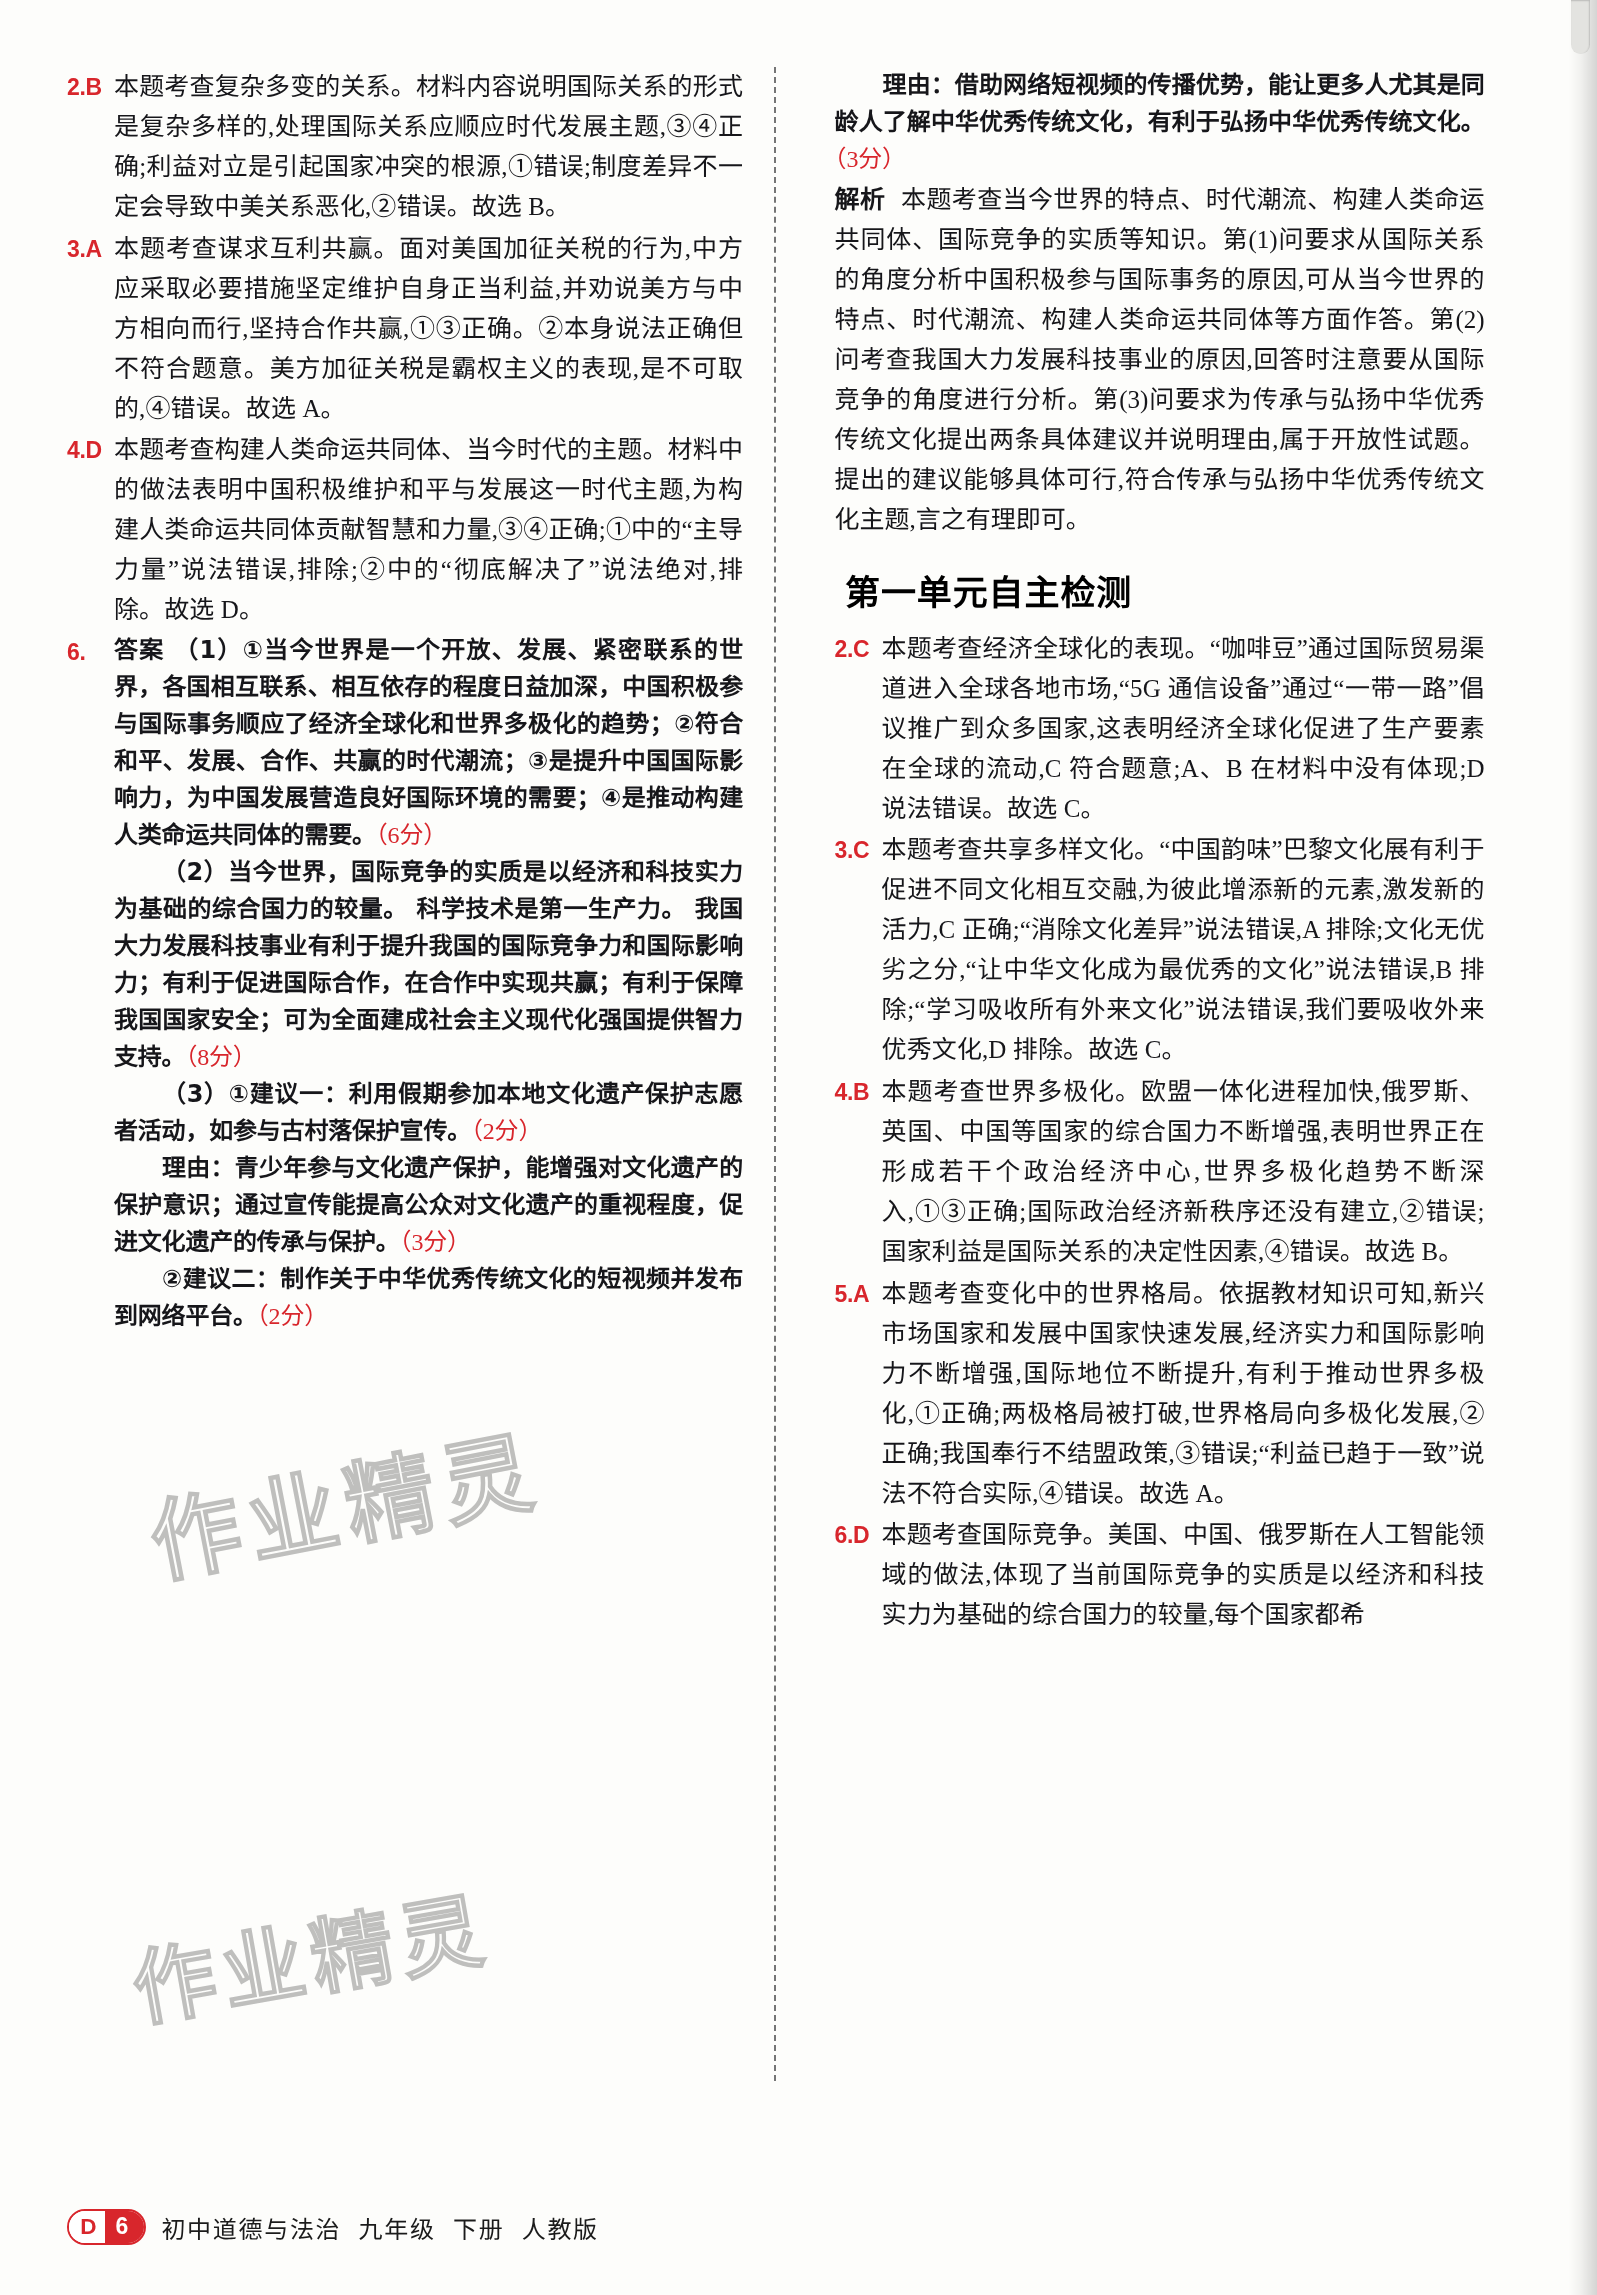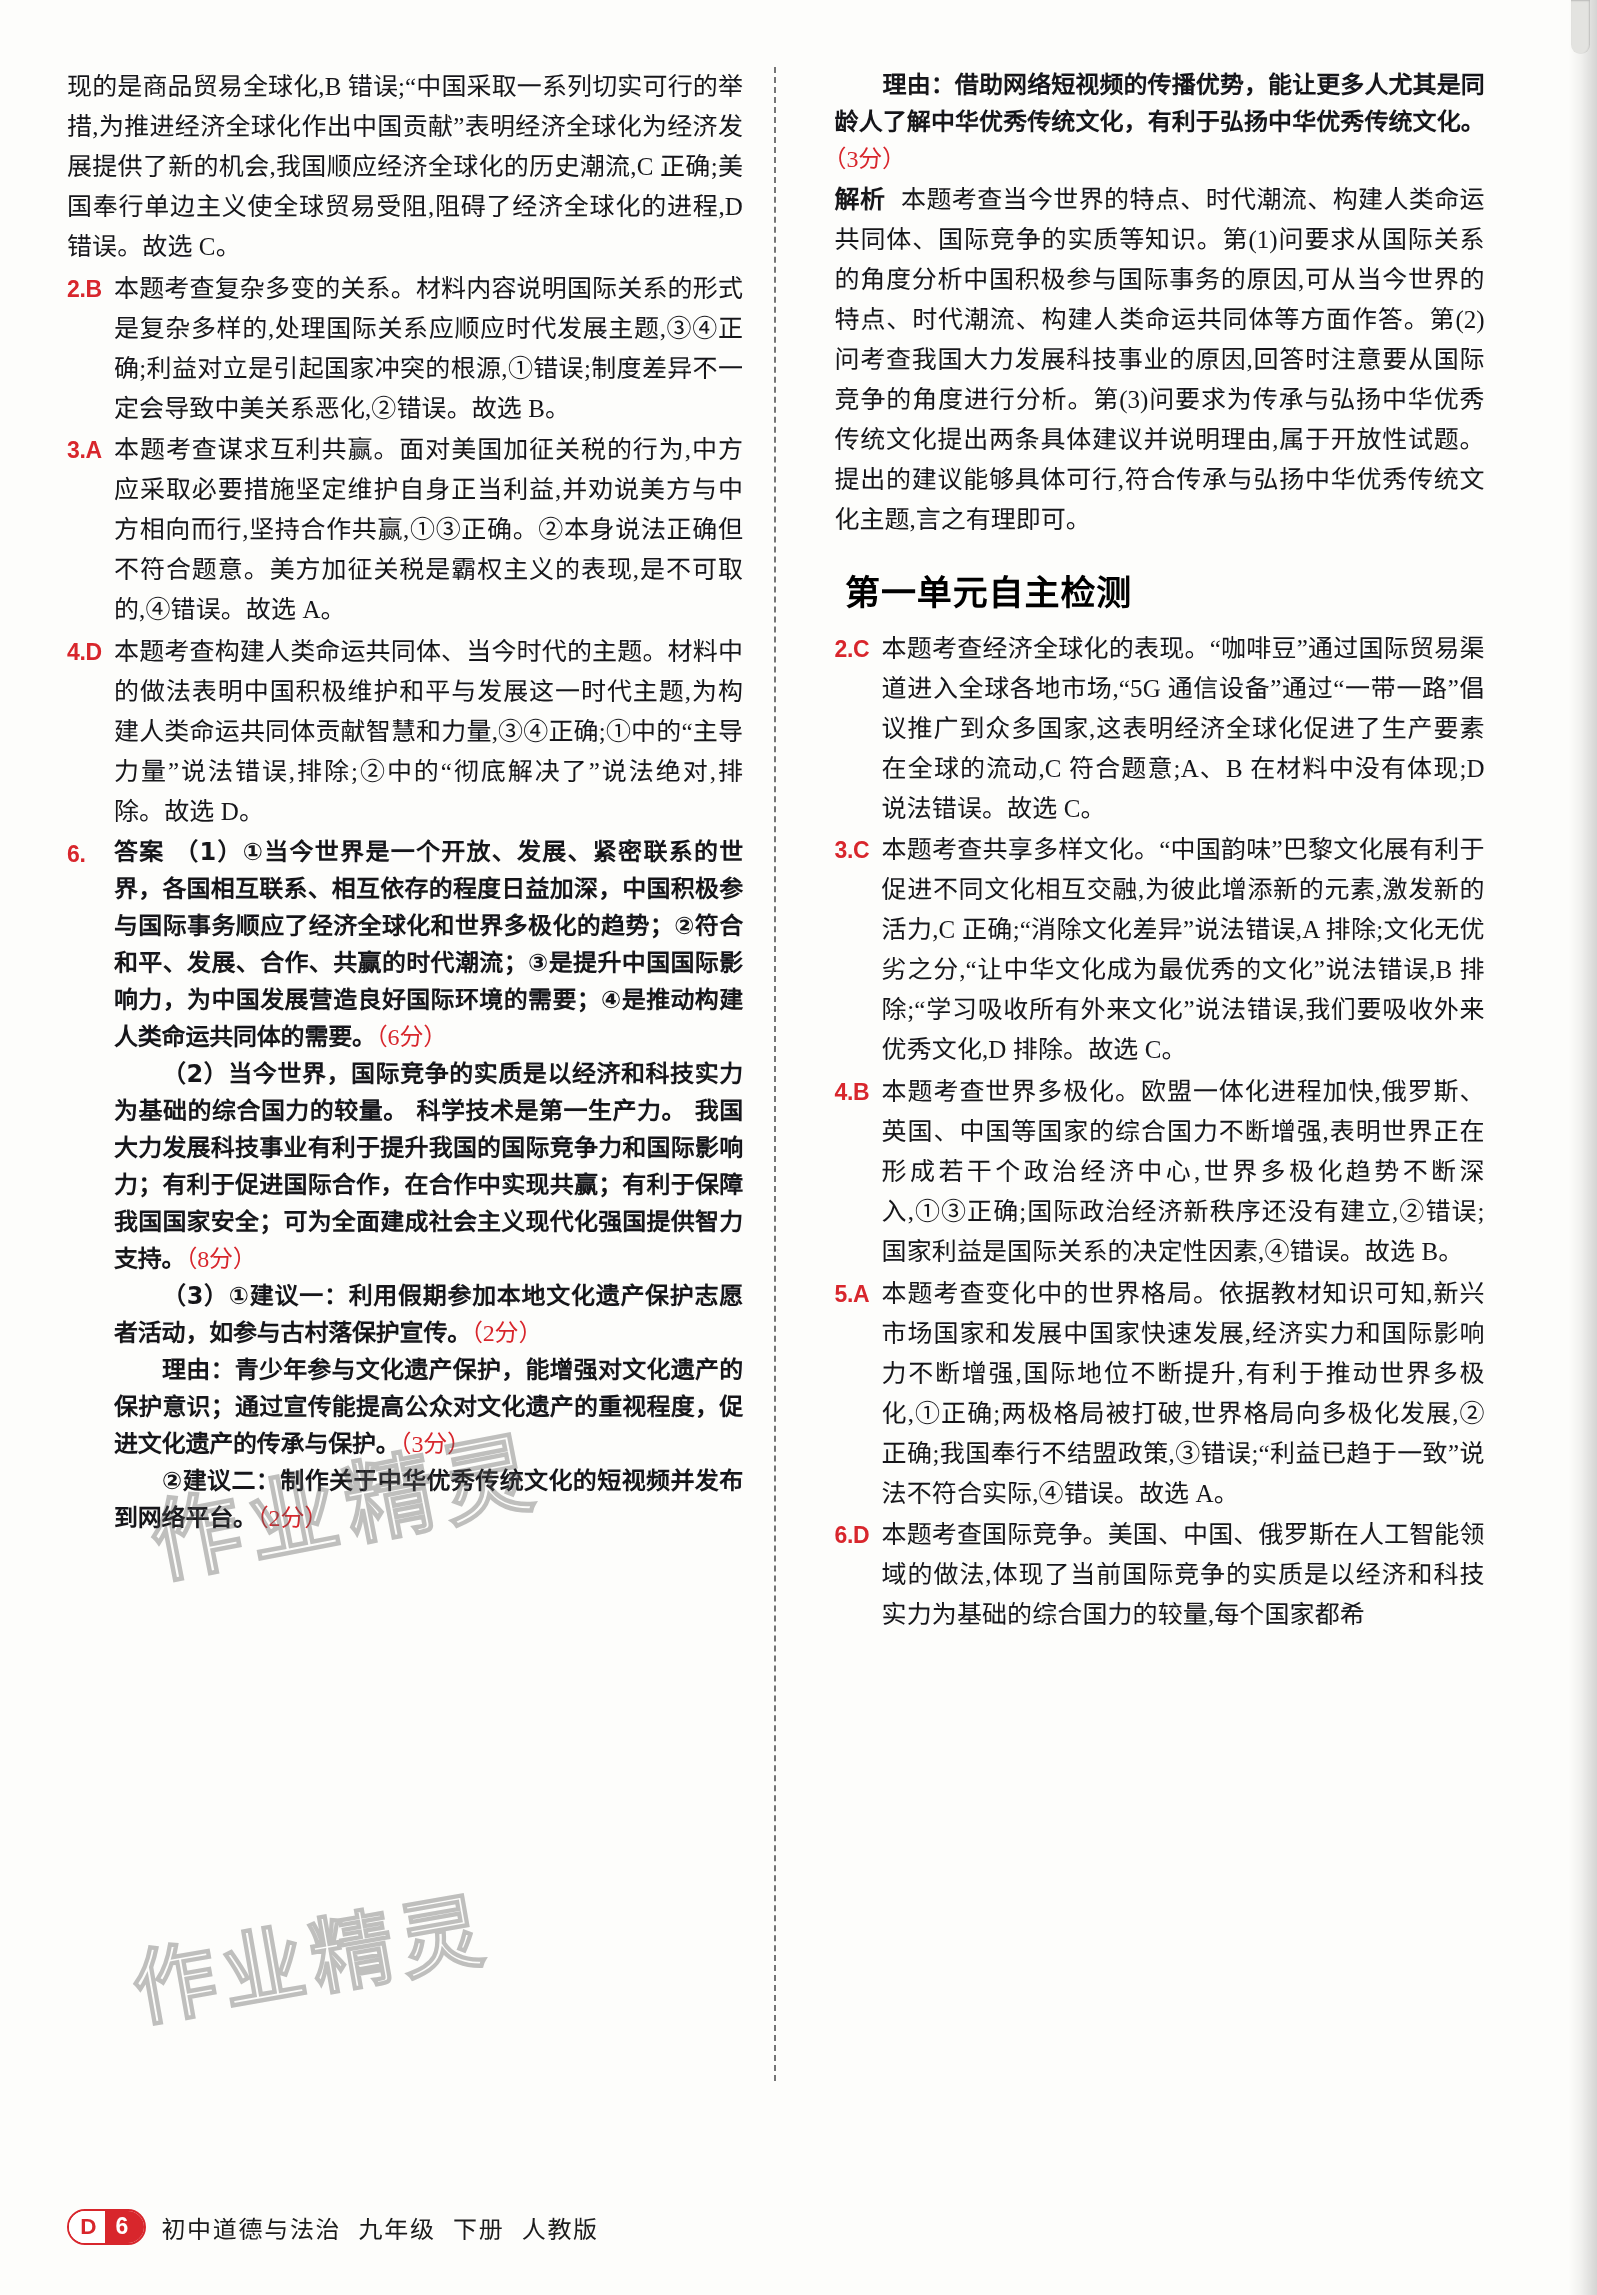--- a/index.html
+++ b/index.html
@@ -208,23 +208,20 @@
 
 <div class="page">
 
   <div class="page-edge-shadow"></div>
   <div class="page-edge-tab"></div>
 
   <div class="columns">
 
     <div class="col col-left">
 
-      <div class="item">
-        <div class="item-body">现的是商品贸易全球化,B 错误;“中国采取一系列切实可行的举措,为推进经济全球化作出中国贡献”表明经济全球化为经济发展提供了新的机会,我国顺应经济全球化的历史潮流,C 正确;美国奉行单边主义使全球贸易受阻,阻碍了经济全球化的进程,D 错误。故选 C。</div>
-      </div>
 
       <div class="item">
         <div class="item-num">2.B</div>
         <div class="item-body">本题考查复杂多变的关系。材料内容说明国际关系的形式是复杂多样的,处理国际关系应顺应时代发展主题,③④正确;利益对立是引起国家冲突的根源,①错误;制度差异不一定会导致中美关系恶化,②错误。故选 B。</div>
       </div>
 
       <div class="item">
         <div class="item-num">3.A</div>
         <div class="item-body">本题考查谋求互利共赢。面对美国加征关税的行为,中方应采取必要措施坚定维护自身正当利益,并劝说美方与中方相向而行,坚持合作共赢,①③正确。②本身说法正确但不符合题意。美方加征关税是霸权主义的表现,是不可取的,④错误。故选 A。</div>
       </div>

